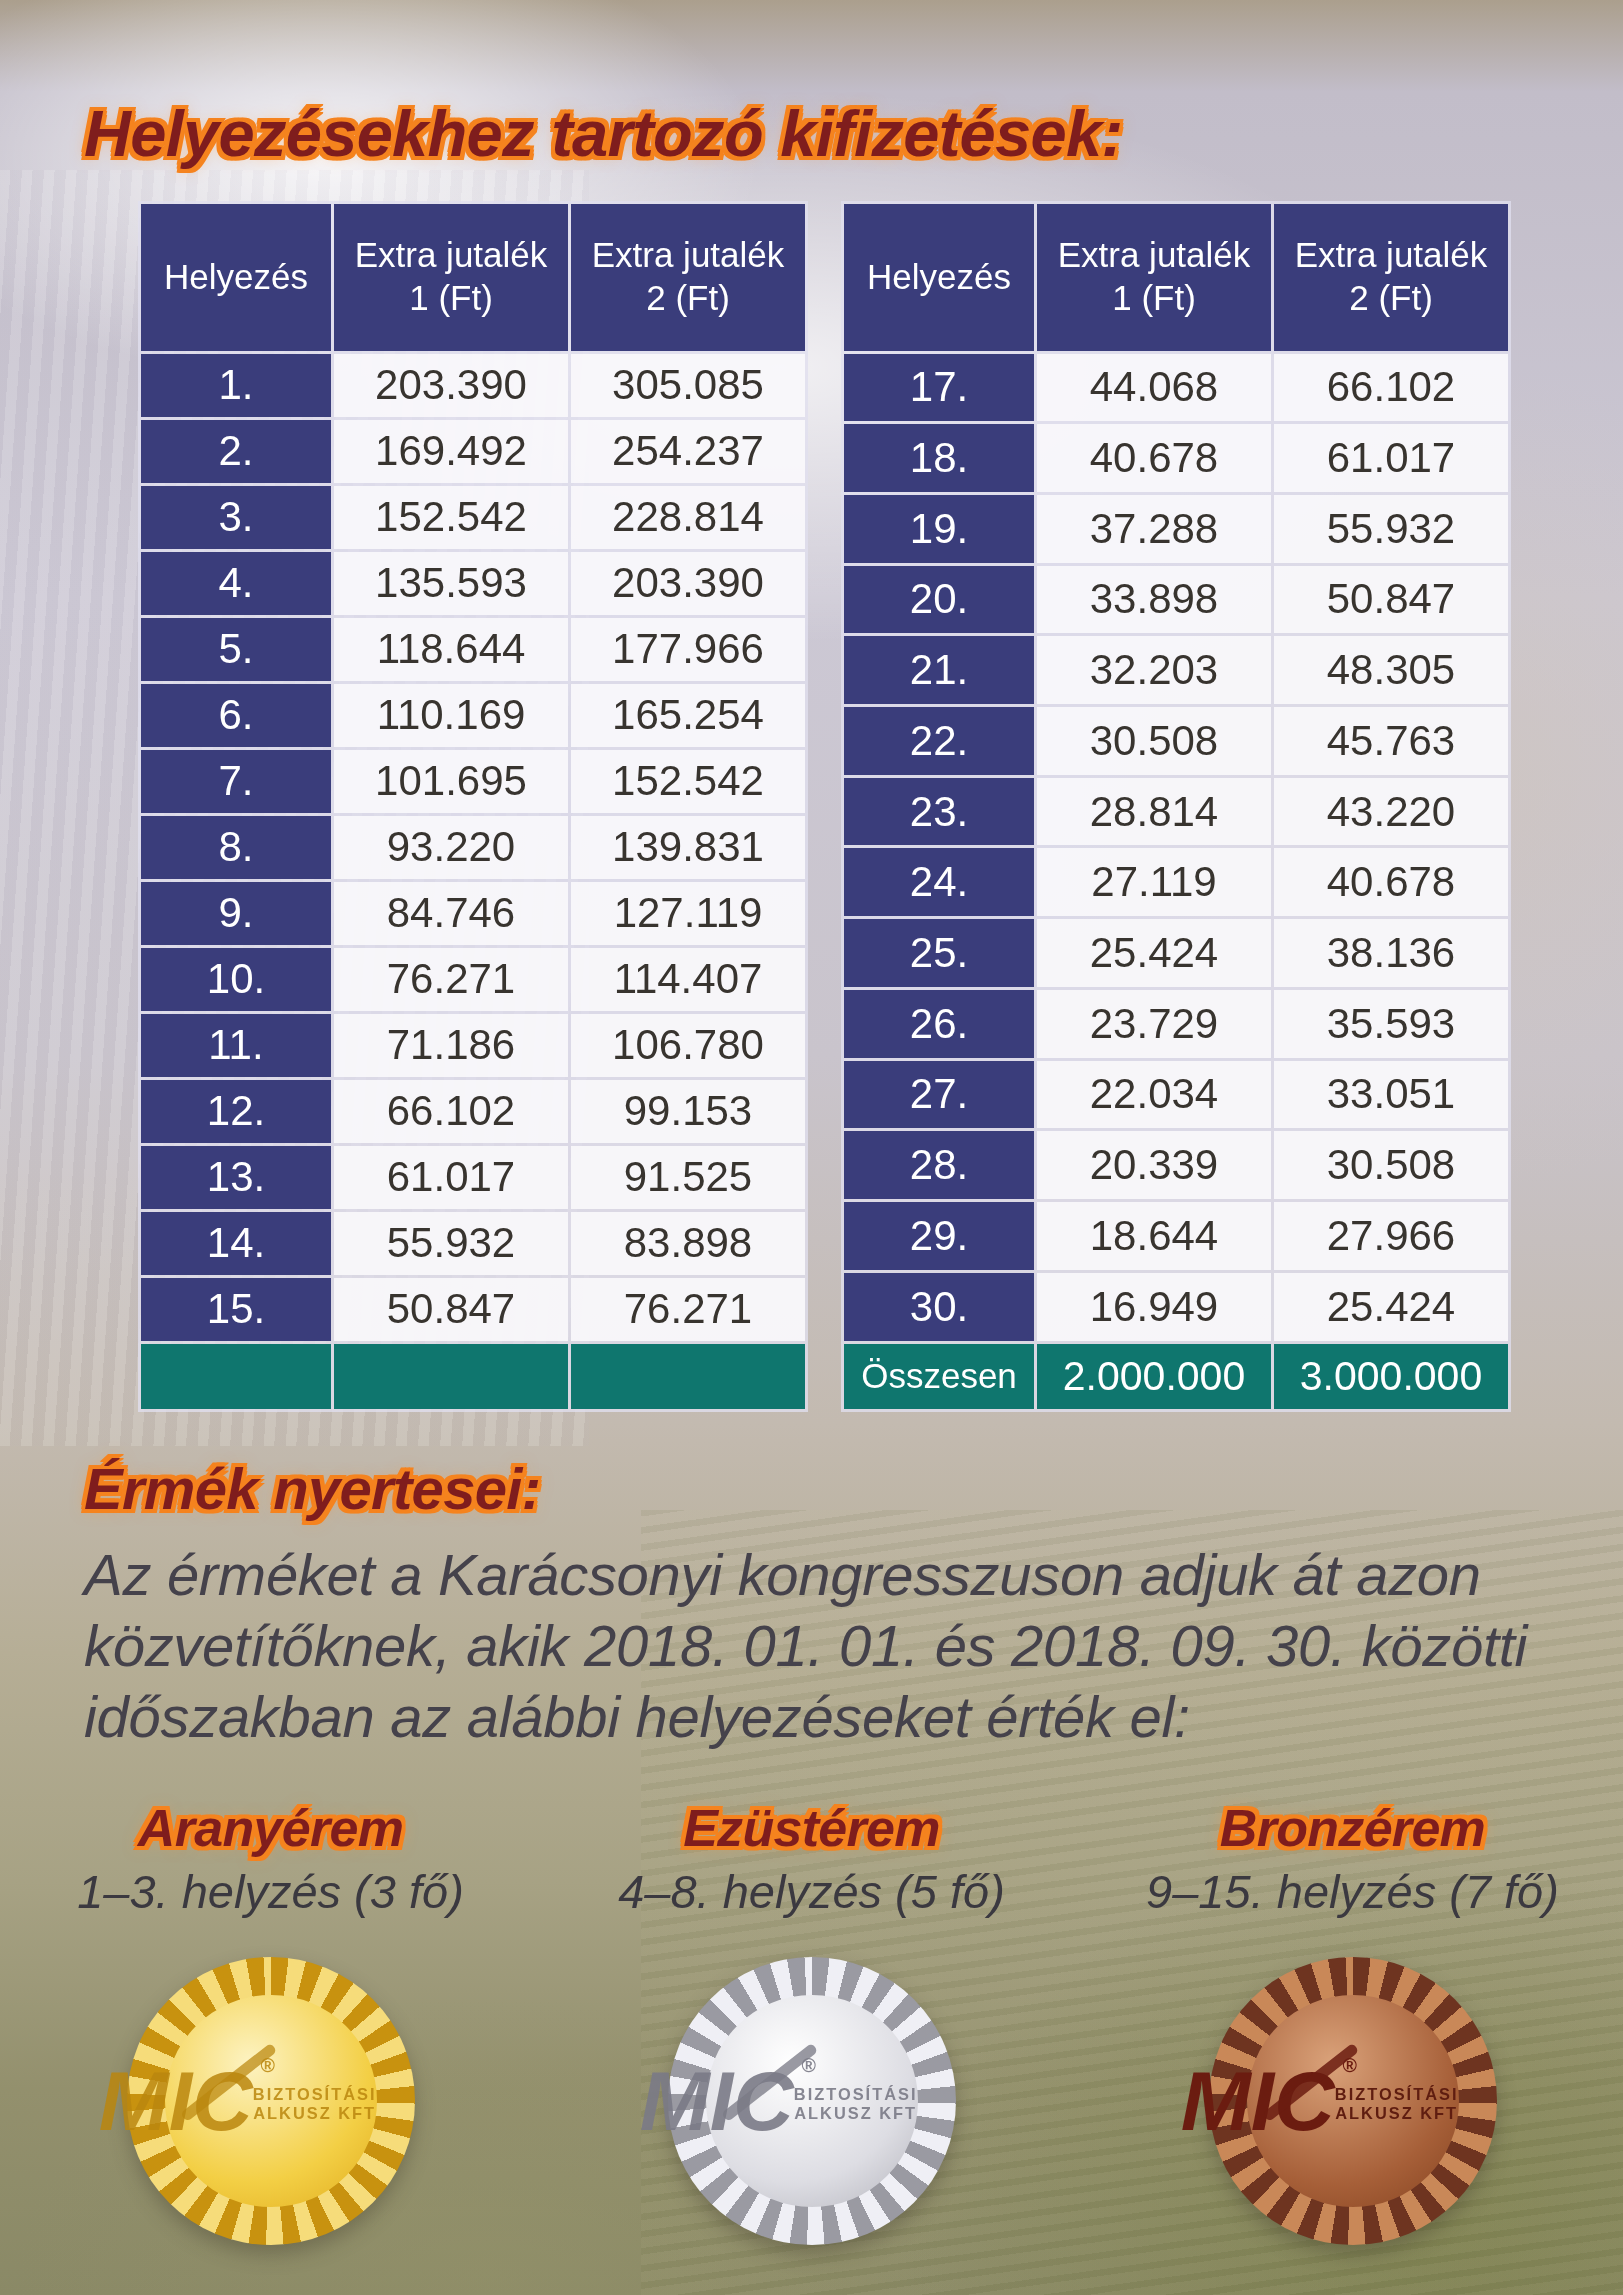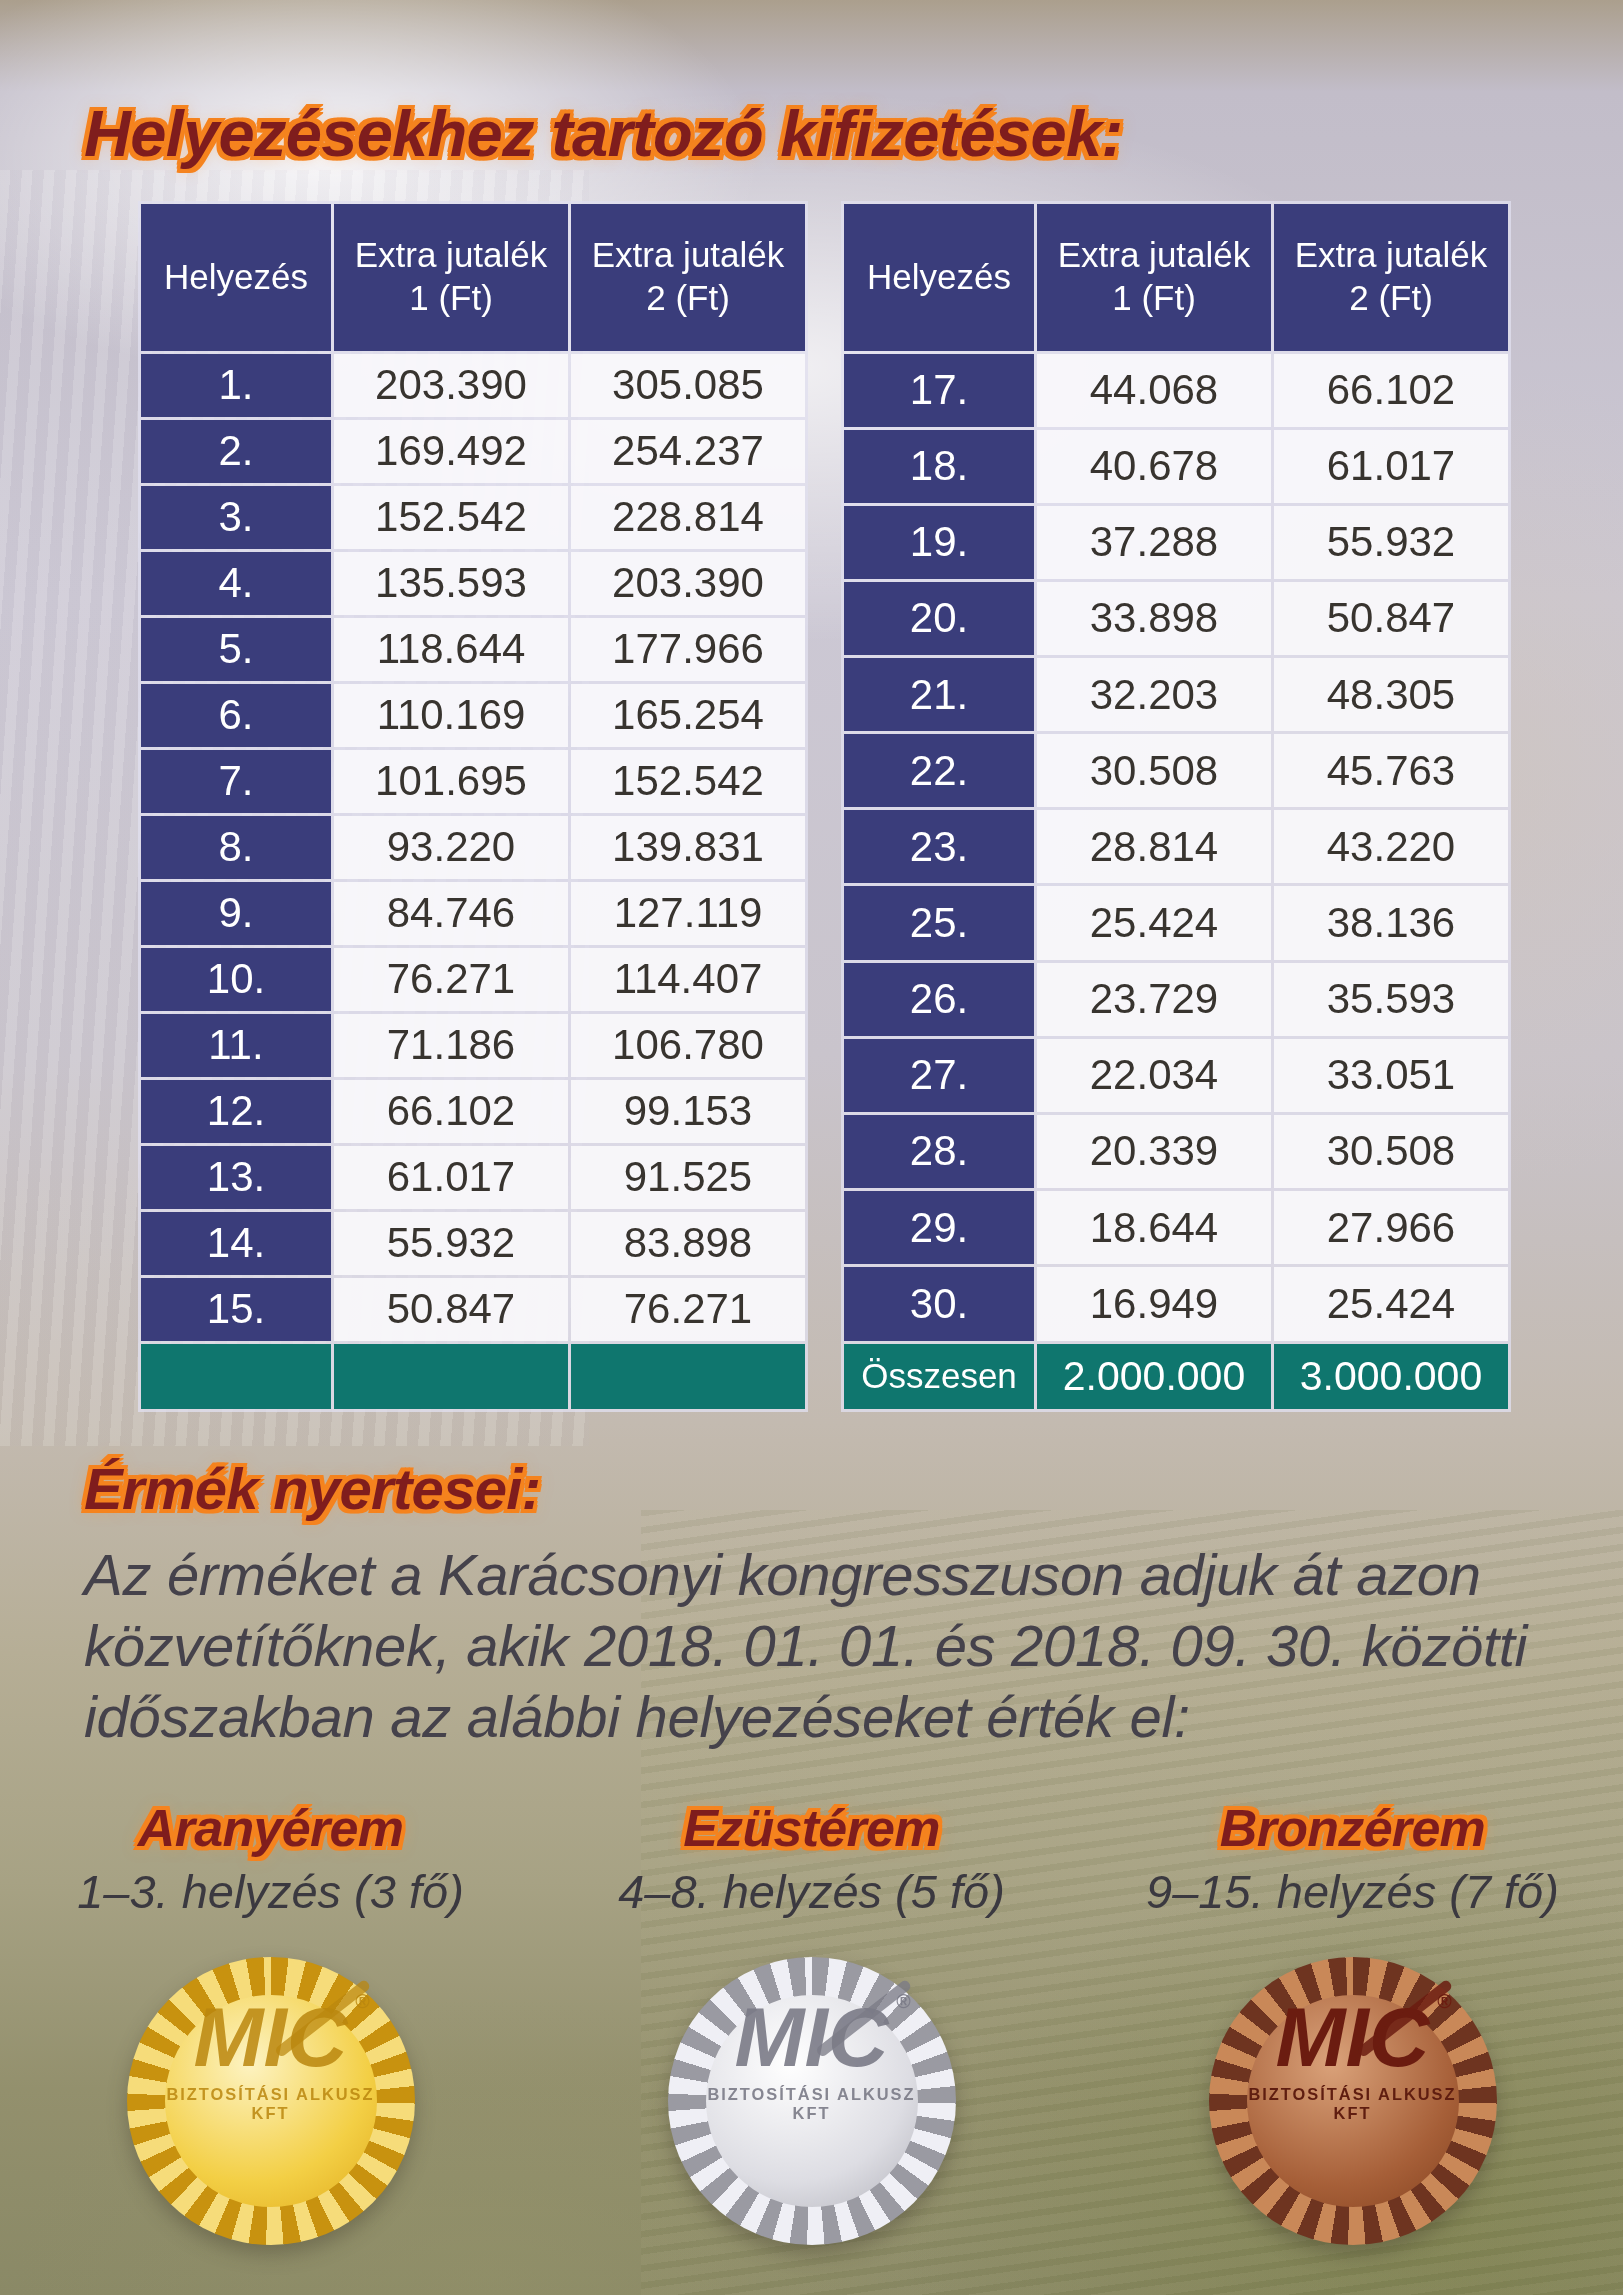--- a/index.html
+++ b/index.html
@@ -82,21 +82,21 @@
   .medal-name { font-size:52px; }
   .medal-range { font-style:italic; font-size:47px; color:#3b3940; margin-top:5.2px; }
 
   .medal {
     width:288px; height:288px; border-radius:50%;
     margin:38px auto 0; position:relative;
     box-shadow:0 9.2px 19.6px rgba(60,55,40,0.35);
   }
   .medal-inner {
     position:absolute; inset:38px; border-radius:50%;
-    display:flex; flex-direction:column; align-items:center; justify-content:flex-start;
+    display:flex; flex-direction:row; align-items:center; justify-content:flex-end;
   }
   .mic-logo { font-weight:bold; font-style:italic; font-size:84px; line-height:1; position:relative; }
   .mic-logo sup { font-size:19.6px; position:absolute; top:-2.6px; right:-22px; }
   .mic-pen { position:absolute; width:115px; height:10.5px; top:18.3px; right:-33px;
              background:currentColor; transform:rotate(-38deg); border-radius:5.2px; opacity:.85; }
   .medal-caption { font-size:16.4px; letter-spacing:2px; margin-top:6.5px; font-weight:bold; }
 
   .medal.gold  { background:#d8a722;
     background-image:repeating-conic-gradient(#c8920f 0deg 7deg,#f6dc7a 7deg 14deg); }
   .medal.gold .medal-inner { background:radial-gradient(circle at 40% 32%,#fdf3c2,#f3cf45 62%,#e0ab1c); }
@@ -264,20 +264,25 @@
     <td class="place">22.</td>
     <td class="val">30.508</td>
     <td class="val">45.763</td>
   </tr>
           <tr>
     <td class="place">23.</td>
     <td class="val">28.814</td>
     <td class="val">43.220</td>
   </tr>
           <tr>
+    <td class="place">24.</td>
+    <td class="val">27.119</td>
+    <td class="val">40.678</td>
+  </tr>
+          <tr>
     <td class="place">25.</td>
     <td class="val">25.424</td>
     <td class="val">38.136</td>
   </tr>
           <tr>
     <td class="place">26.</td>
     <td class="val">23.729</td>
     <td class="val">35.593</td>
   </tr>
           <tr>

